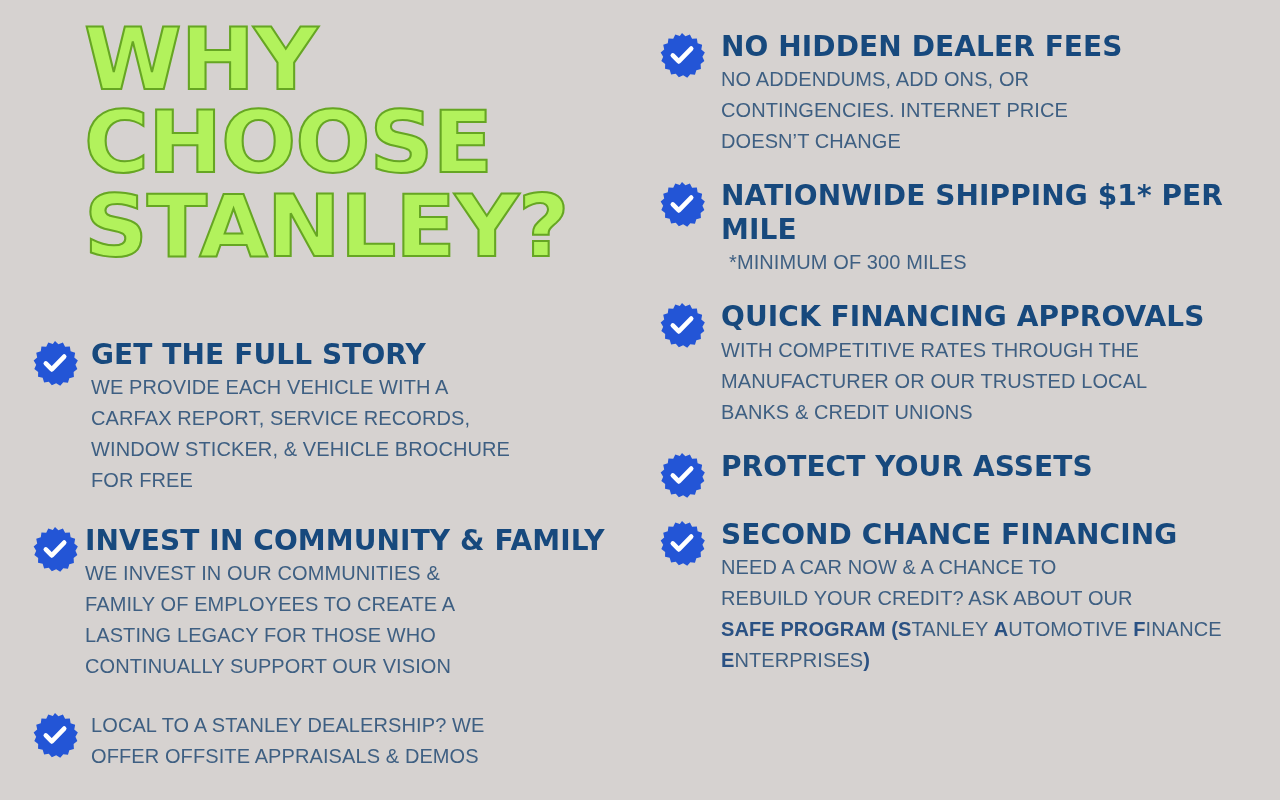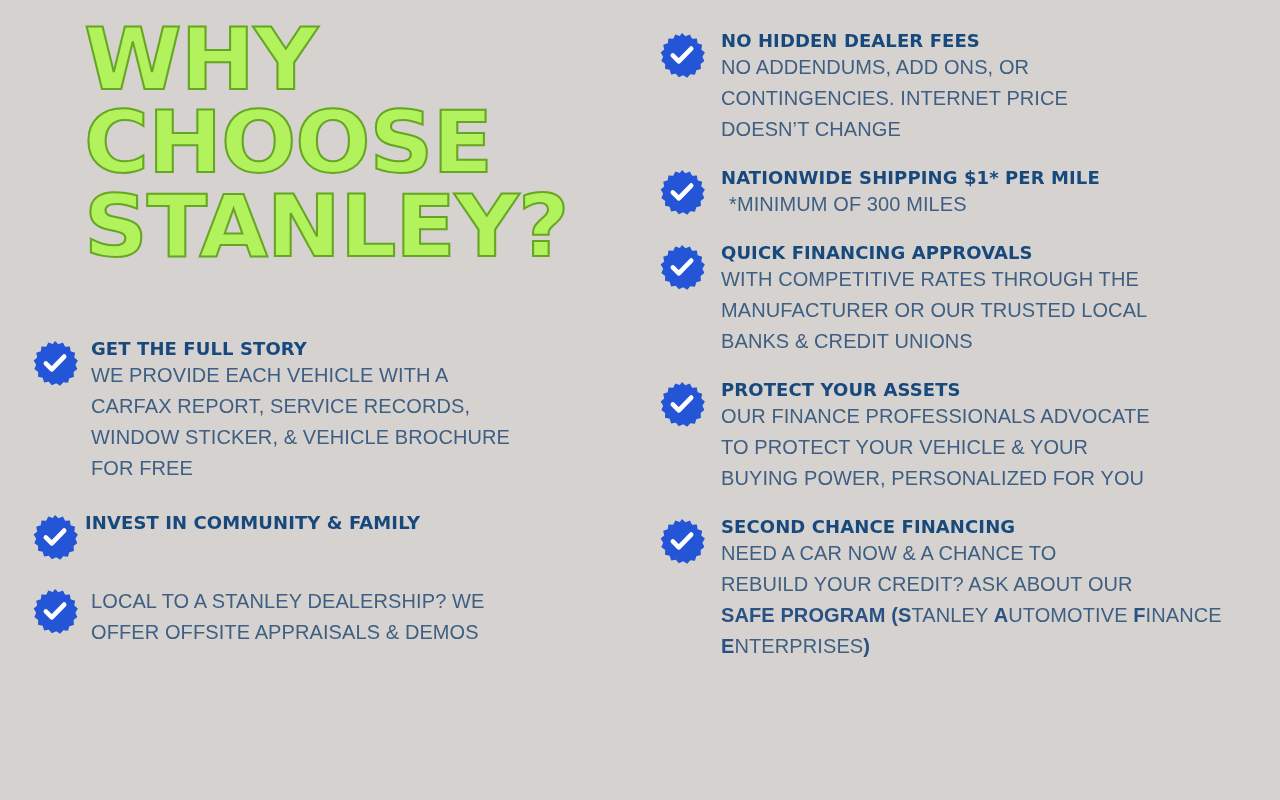--- a/index.html
+++ b/index.html
@@ -88,21 +88,21 @@
   .ftext {
     display: block;
   }
   .col-left .ftext  { margin-left: 85px; }
   .col-right .ftext { margin-left: 71px; }
 
   .fhead {
     margin: 0;
     font-family: "DejaVu Sans", "Liberation Sans", sans-serif;
     font-weight: 700;
-    font-size: 18px;
+    font-size: 28px;
     line-height: 1.22;
     letter-spacing: 0.1px;
     color: #17497d;
     text-transform: uppercase;
   }
   .fbody {
     margin: 0;
     font-family: "Liberation Sans", sans-serif;
     font-weight: 400;
     font-size: 20px;
@@ -153,20 +153,24 @@
     <div class="feature">
       <div class="feature-body-wrap">
         <span class="badge">
           <svg viewBox="0 0 100 100" aria-hidden="true">
             <path fill="#2355d6" d="M50 2 L57.4 9.2 L67.2 5.6 L71.9 14.9 L82.3 14.3 L83.9 24.6 L93.8 27.8 L91.9 38 L99.7 44.8 L94.4 53.8 L98.6 63.3 L90.5 69.8 L91.1 80.2 L81.1 82.9 L78.2 92.9 L68 91.6 L61.4 99.6 L52.5 94.1 L43.2 98.5 L36.5 90.6 L26.3 92.2 L23.2 82.3 L13.1 79.9 L13.4 69.5 L5.1 63.3 L9.1 53.8 L3.6 44.8 L11.3 38 L9.2 27.8 L19.1 24.4 L20.5 14.1 L30.9 14.5 L35.4 5.2 L45.3 8.9 Z"></path>
             <path fill="none" stroke="#ffffff" stroke-width="10" stroke-linecap="round" stroke-linejoin="round" d="M30 51 L43 64 L70 36"></path>
           </svg>
         </span>
         <div class="ftext">
           <div class="fhead">INVEST IN COMMUNITY &amp; FAMILY</div>
+          <div class="fbody">WE INVEST IN OUR COMMUNITIES &amp;
+FAMILY OF EMPLOYEES TO CREATE A
+LASTING LEGACY FOR THOSE WHO
+CONTINUALLY SUPPORT OUR VISION</div>
         </div>
       </div>
     </div>
 
     <div class="feature">
       <div class="feature-body-wrap">
         <span class="badge">
           <svg viewBox="0 0 100 100" aria-hidden="true">
             <path fill="#2355d6" d="M50 2 L57.4 9.2 L67.2 5.6 L71.9 14.9 L82.3 14.3 L83.9 24.6 L93.8 27.8 L91.9 38 L99.7 44.8 L94.4 53.8 L98.6 63.3 L90.5 69.8 L91.1 80.2 L81.1 82.9 L78.2 92.9 L68 91.6 L61.4 99.6 L52.5 94.1 L43.2 98.5 L36.5 90.6 L26.3 92.2 L23.2 82.3 L13.1 79.9 L13.4 69.5 L5.1 63.3 L9.1 53.8 L3.6 44.8 L11.3 38 L9.2 27.8 L19.1 24.4 L20.5 14.1 L30.9 14.5 L35.4 5.2 L45.3 8.9 Z"></path>
             <path fill="none" stroke="#ffffff" stroke-width="10" stroke-linecap="round" stroke-linejoin="round" d="M30 51 L43 64 L70 36"></path>
@@ -235,23 +239,20 @@
     <div class="feature">
       <div class="feature-body-wrap">
         <span class="badge">
           <svg viewBox="0 0 100 100" aria-hidden="true">
             <path fill="#2355d6" d="M50 2 L57.4 9.2 L67.2 5.6 L71.9 14.9 L82.3 14.3 L83.9 24.6 L93.8 27.8 L91.9 38 L99.7 44.8 L94.4 53.8 L98.6 63.3 L90.5 69.8 L91.1 80.2 L81.1 82.9 L78.2 92.9 L68 91.6 L61.4 99.6 L52.5 94.1 L43.2 98.5 L36.5 90.6 L26.3 92.2 L23.2 82.3 L13.1 79.9 L13.4 69.5 L5.1 63.3 L9.1 53.8 L3.6 44.8 L11.3 38 L9.2 27.8 L19.1 24.4 L20.5 14.1 L30.9 14.5 L35.4 5.2 L45.3 8.9 Z"></path>
             <path fill="none" stroke="#ffffff" stroke-width="10" stroke-linecap="round" stroke-linejoin="round" d="M30 51 L43 64 L70 36"></path>
           </svg>
         </span>
         <div class="ftext">
           <div class="fhead">PROTECT YOUR ASSETS</div>
-          <div class="fbody">OUR FINANCE PROFESSIONALS ADVOCATE
-TO PROTECT YOUR VEHICLE &amp; YOUR
-BUYING POWER, PERSONALIZED FOR YOU</div>
         </div>
       </div>
     </div>
 
     <div class="feature">
       <div class="feature-body-wrap">
         <span class="badge">
           <svg viewBox="0 0 100 100" aria-hidden="true">
             <path fill="#2355d6" d="M50 2 L57.4 9.2 L67.2 5.6 L71.9 14.9 L82.3 14.3 L83.9 24.6 L93.8 27.8 L91.9 38 L99.7 44.8 L94.4 53.8 L98.6 63.3 L90.5 69.8 L91.1 80.2 L81.1 82.9 L78.2 92.9 L68 91.6 L61.4 99.6 L52.5 94.1 L43.2 98.5 L36.5 90.6 L26.3 92.2 L23.2 82.3 L13.1 79.9 L13.4 69.5 L5.1 63.3 L9.1 53.8 L3.6 44.8 L11.3 38 L9.2 27.8 L19.1 24.4 L20.5 14.1 L30.9 14.5 L35.4 5.2 L45.3 8.9 Z"></path>
             <path fill="none" stroke="#ffffff" stroke-width="10" stroke-linecap="round" stroke-linejoin="round" d="M30 51 L43 64 L70 36"></path>

